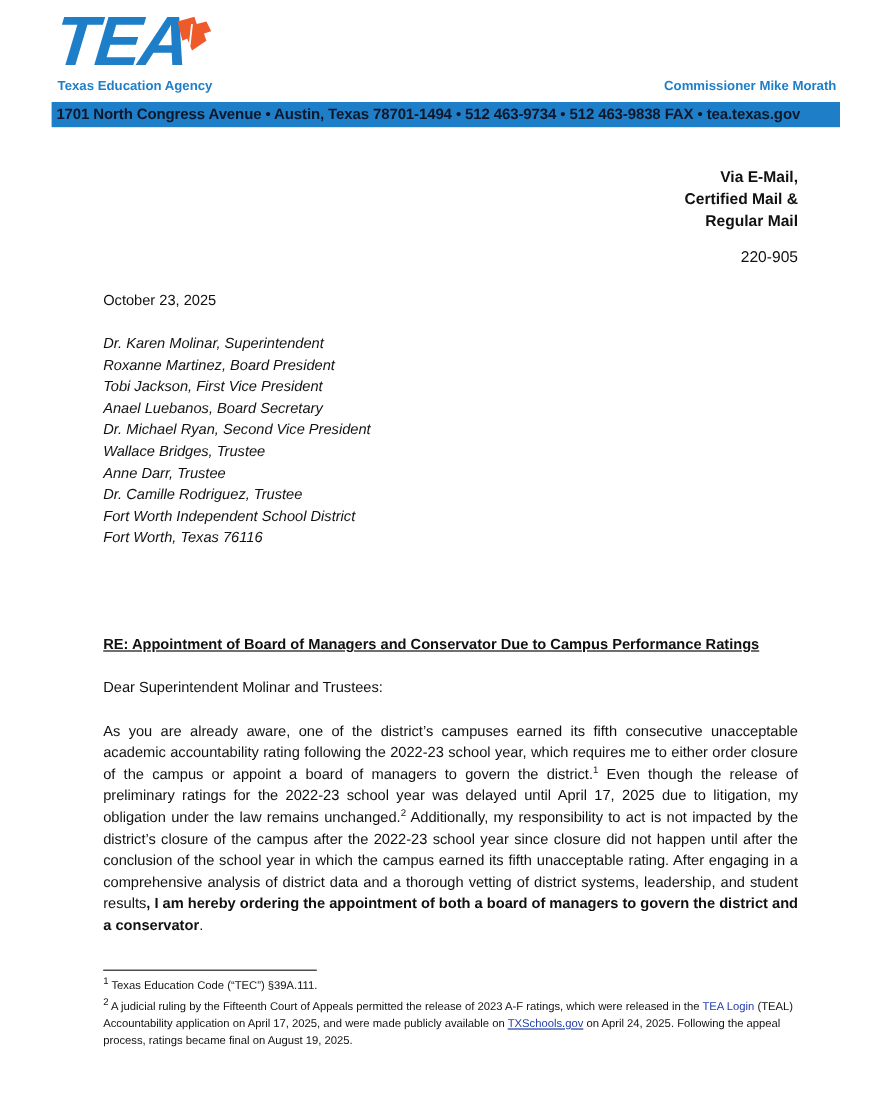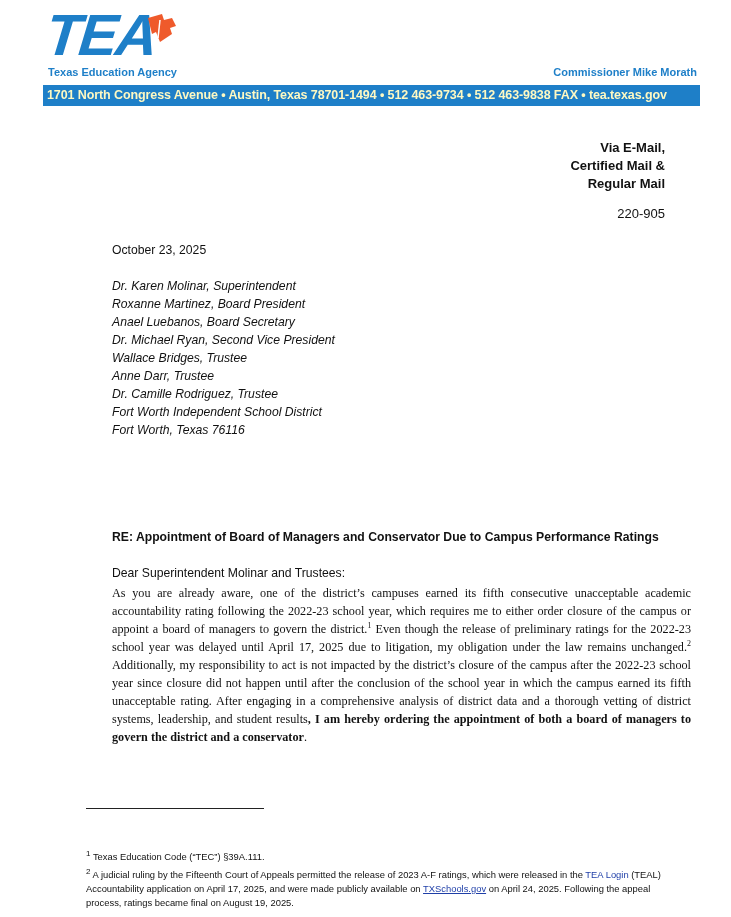--- a/index.html
+++ b/index.html
@@ -16,41 +16,41 @@
     .logo-flame { position: absolute; left: 96px; top: 0px; width: 36px; height: 34px; }
     .agency-name {
       position: absolute; left: 48px; top: 66px; font-size: 11px; font-weight: bold; color: #1e7fc8;
       letter-spacing: 0px;
     }
     .commissioner {
       position: absolute; right: 34px; top: 66px; font-size: 11px; font-weight: bold; color: #1e7fc8;
     }
     .banner {
       position: absolute; left: 43px; top: 85px; width: 657px; height: 21px; background: #1e7fc8;
-      color: #fef9c3; font-size: 12.5px; font-weight: bold; line-height: 21px; padding-left: 4px;
+      color: #0f172a; font-size: 12.5px; font-weight: bold; line-height: 21px; padding-left: 4px;
       white-space: nowrap; letter-spacing: -0.1px;
     }
 
     .delivery {
       position: absolute; right: 66px; top: 139px; text-align: right; font-size: 13px; font-weight: bold; line-height: 18px;
     }
     .ref-number { position: absolute; right: 66px; top: 206px; font-size: 13px; }
 
-    .doc { position: absolute; left: 86px; width: 580px; font-size: 12.2px; line-height: 18px; color: #111; margin-left: 26px; }
+    .doc { position: absolute; left: 86px; width: 580px; font-size: 12.2px; line-height: 18px; color: #111; }
     .date { top: 241px; }
     .addressees { top: 277px; font-style: italic; }
     .addressees div { white-space: nowrap; }
-    .subject { top: 528px; font-weight: bold; white-space: nowrap; }
+    .subject { top: 528px; font-weight: bold; white-space: nowrap; text-decoration: underline; }
     .salutation { top: 564px; }
-    .body-para { top: 584px; text-align: justify; width: 579px; font-family: Liberation Serif, serif; }
+    .body-para { top: 600px; text-align: justify; width: 579px; }
     .body-para .strong { font-weight: bold; }
     sup { font-size: 8px; line-height: 0; vertical-align: super; }
 
     .fn-rule { position: absolute; left: 86px; top: 808px; width: 178px; height: 1px; background: #222; }
-    .footnotes { position: absolute; left: 86px; top: 814px; width: 580px; font-size: 9.4px; line-height: 14px; color: #111; margin-top: 36px; }
+    .footnotes { position: absolute; left: 86px; top: 814px; width: 580px; font-size: 9.4px; line-height: 14px; color: #111; }
     .footnotes .fn { margin-bottom: 4px; }
     .footnotes a { color: #1f3fa8; text-decoration: underline; }
     .footnotes a.tea-login { text-decoration: none; }
   </style>
 </head>
 <body>
 
 <div class="logo">
   <span class="logo-text">TEA</span>
   <svg class="logo-flame" viewBox="0 0 36 34">
@@ -67,20 +67,21 @@
   <div>Certified Mail &amp;</div>
   <div>Regular Mail</div>
 </div>
 <div class="ref-number">220-905</div>
 
 <div class="doc date">October 23, 2025</div>
 
 <div class="doc addressees">
   <div>Dr. Karen Molinar, Superintendent</div>
   <div>Roxanne Martinez, Board President</div>
+  <div>Tobi Jackson, First Vice President</div>
   <div>Anael Luebanos, Board Secretary</div>
   <div>Dr. Michael Ryan, Second Vice President</div>
   <div>Wallace Bridges, Trustee</div>
   <div>Anne Darr, Trustee</div>
   <div>Dr. Camille Rodriguez, Trustee</div>
   <div>Fort Worth Independent School District</div>
   <div>Fort Worth, Texas 76116</div>
 </div>
 
 <div class="doc subject">RE: Appointment of Board of Managers and Conservator Due to Campus Performance Ratings</div>

